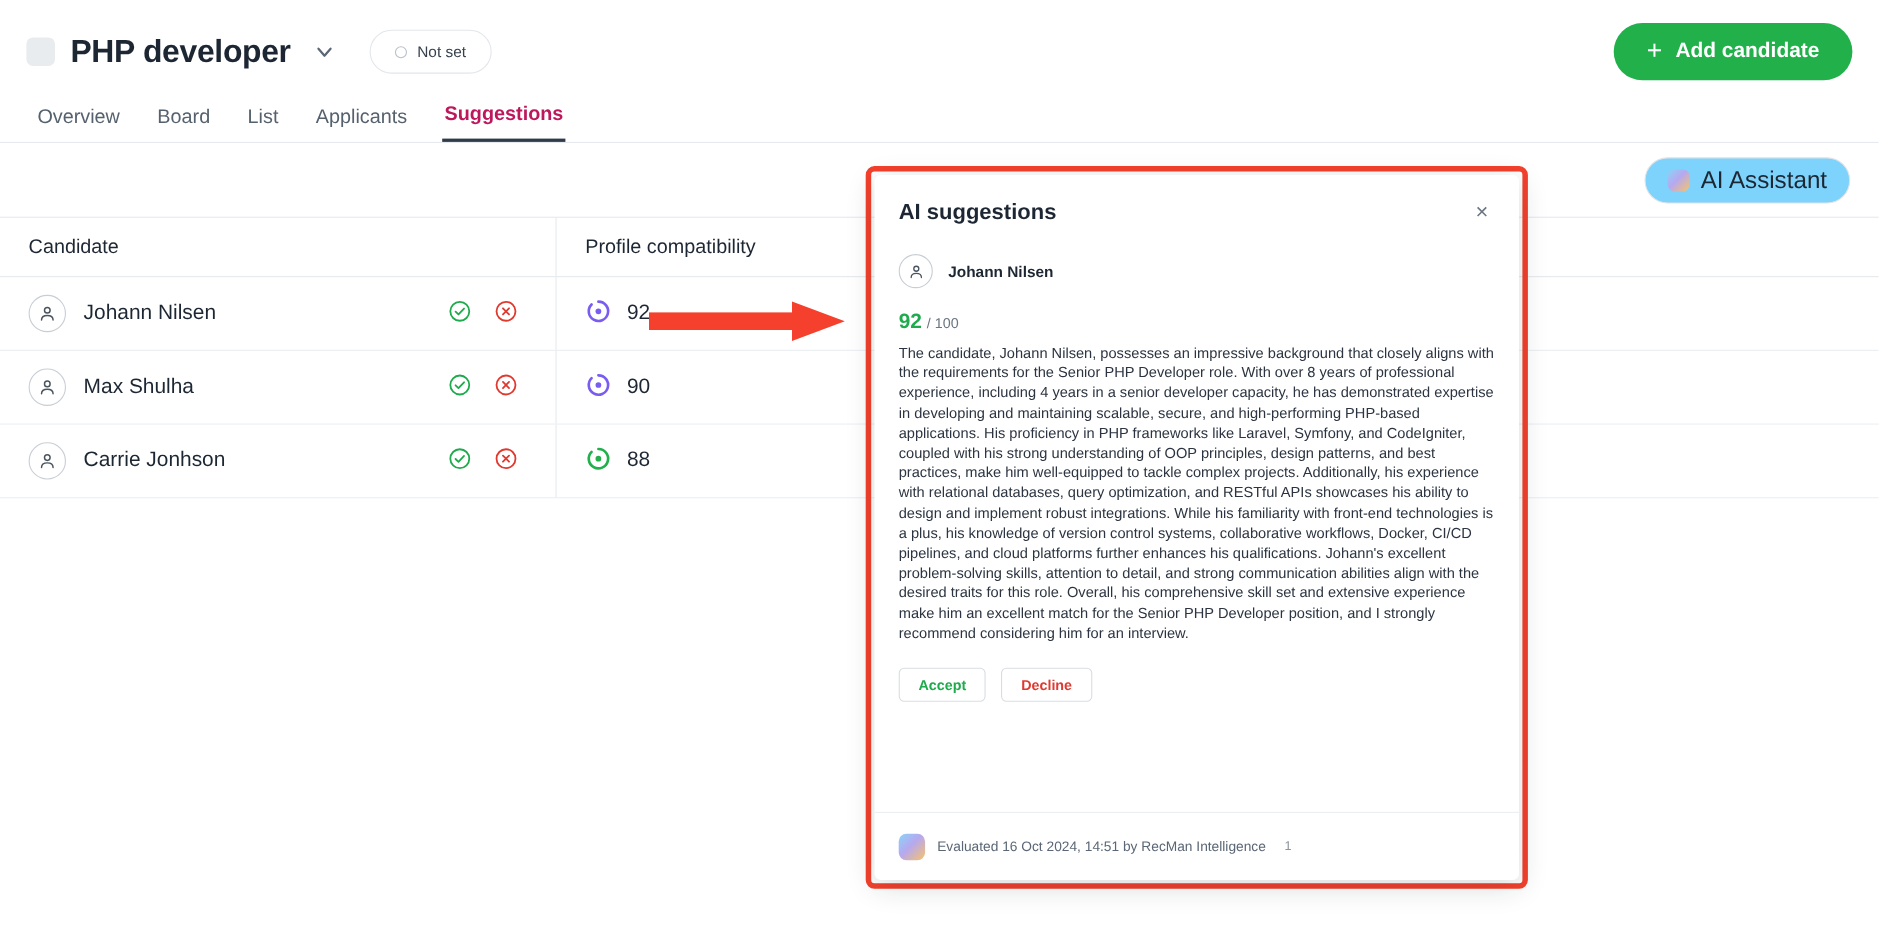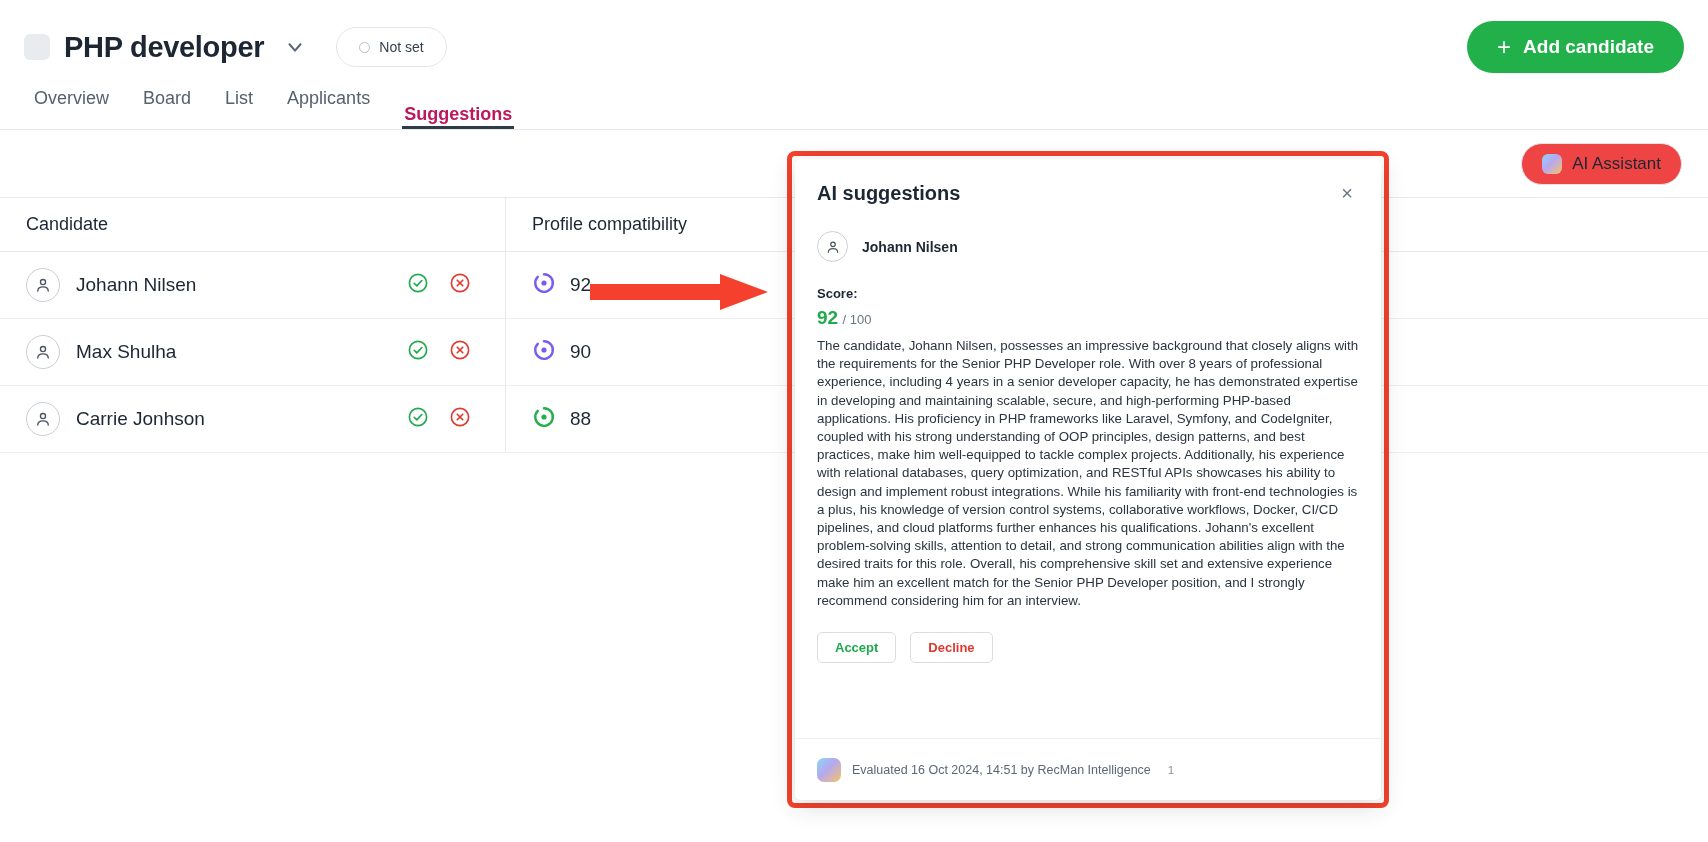--- a/index.html
+++ b/index.html
@@ -69,20 +69,21 @@
     font-size: 19px;
     font-weight: 700;
     font-family: "Liberation Sans", sans-serif;
     cursor: pointer;
   }
   .plus-icon { font-size: 24px; font-weight: 400; line-height: 1; }
 
   
   .tabs {
     display: flex;
+    align-items: flex-end;
     gap: 30px;
     padding: 10px 32px 0 32px;
     border-bottom: 1px solid #e6e9ed;
     height: 52px;
   }
   .tab {
     font-size: 18px;
     color: #56616e;
     padding: 0 2px 12px 2px;
     cursor: pointer;
@@ -103,23 +104,23 @@
     justify-content: flex-end;
     padding: 0 26px;
     border-bottom: 1px solid #e6e9ed;
   }
   .ai-assistant {
     display: flex; align-items: center; gap: 10px;
     border: 1.5px solid #e0e3e8;
     border-radius: 24px;
     height: 42px;
     padding: 0 20px;
-    font-size: 17px;
+    font-size: 22px;
     color: #1d2733;
-    background: #ef4444;
+    background: #7dd3fc;
     cursor: pointer;
   }
   .ai-square {
     width: 20px; height: 20px; border-radius: 6px;
     background: linear-gradient(135deg,#8bd4f7 0%,#b6a8f0 45%,#f7c36b 100%);
   }
 
   
   .table { width: 100%; }
   .thead {
@@ -451,21 +452,20 @@
       <div class="cand-row">
         <span class="avatar">
           <svg width="16" height="16" viewBox="0 0 24 24" fill="none" stroke="currentColor" stroke-width="1.8" stroke-linecap="round" stroke-linejoin="round">
               <circle cx="12" cy="8" r="3.4"></circle>
               <path d="M5 20c0-3.6 3.1-5.6 7-5.6s7 2 7 5.6"></path>
             </svg>
         </span>
         <span class="name">Johann Nilsen</span>
       </div>
 
-      <div class="sec-label">Score:</div>
       <div class="score-line">
         <span class="score-big">92</span>
         <span class="score-max">/ 100</span>
       </div>
 
       <div class="eval-text">The candidate, Johann Nilsen, possesses an impressive background that closely aligns with the requirements for the Senior PHP Developer role. With over 8 years of professional experience, including 4 years in a senior developer capacity, he has demonstrated expertise in developing and maintaining scalable, secure, and high-performing PHP-based applications. His proficiency in PHP frameworks like Laravel, Symfony, and CodeIgniter, coupled with his strong understanding of OOP principles, design patterns, and best practices, make him well-equipped to tackle complex projects. Additionally, his experience with relational databases, query optimization, and RESTful APIs showcases his ability to design and implement robust integrations. While his familiarity with front-end technologies is a plus, his knowledge of version control systems, collaborative workflows, Docker, CI/CD pipelines, and cloud platforms further enhances his qualifications. Johann's excellent problem-solving skills, attention to detail, and strong communication abilities align with the desired traits for this role. Overall, his comprehensive skill set and extensive experience make him an excellent match for the Senior PHP Developer position, and I strongly recommend considering him for an interview.</div>
 
       <div class="btn-row">
         <button class="btn btn-accept">Accept</button>
         <button class="btn btn-decline">Decline</button>

